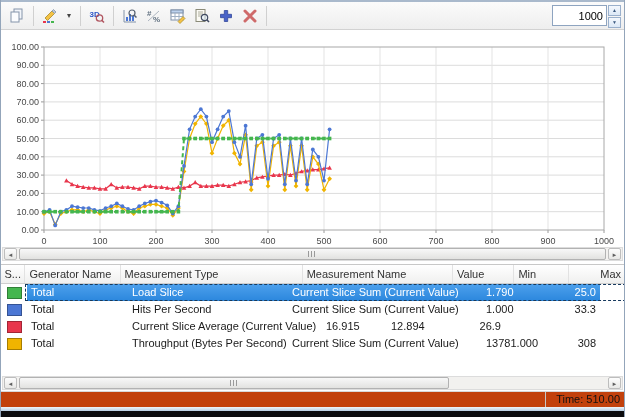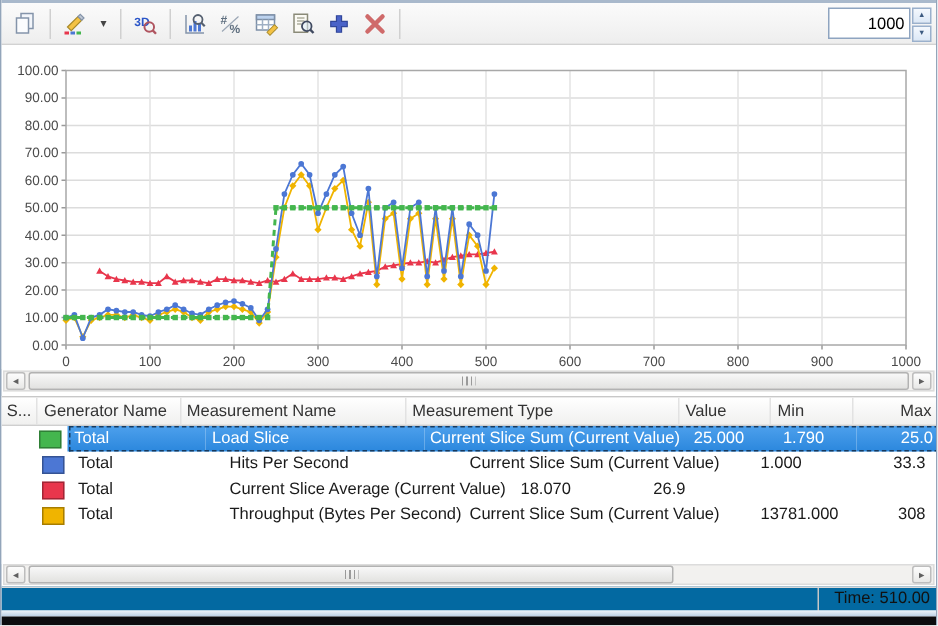--- a/index.html
+++ b/index.html
@@ -33,30 +33,30 @@
   .sb-track{flex:1;height:12px;position:relative;}
   .sb-thumb{position:absolute;top:0;height:12px;background:linear-gradient(#f8f8f8,#e2e2e0);
     border:1px solid #b2b2b2;border-radius:2px;display:flex;align-items:center;justify-content:center;}
   .grip{width:9px;height:6px;background:repeating-linear-gradient(90deg,#9a9a9a 0 1px,transparent 1px 3px);}
   
   .table-panel{position:absolute;left:0;top:264px;width:625px;height:112px;background:#fff;
     border-top:1px solid #c8c8c8;overflow:hidden;}
   .thead{display:flex;height:19px;background:linear-gradient(#ffffff,#f0f0ef);border-bottom:1px solid #cfcfcf;}
   .thead .cell{font-size:11px;color:#333;line-height:18px;border-right:1px solid #e2e2e2;padding:0 4px;
     white-space:nowrap;overflow:hidden;}
-  .trow{display:flex;height:17px;position:relative;cursor:default;margin-left:21px;}
+  .trow{display:flex;height:17px;position:relative;cursor:default;}
   .trow .cell{font-size:11px;color:#1a1a1a;line-height:17px;padding:0 4px;white-space:nowrap;overflow:hidden;}
   .c0{width:26px;padding:0 !important;display:flex;align-items:center;justify-content:center;}
   .c1{width:101px;}.c2{width:160px;}.c3{width:194px;}.c4{width:65px;}.c5{width:58px;}.c6{width:60px;text-align:right;}
   .swatch{width:15px;height:12px;border:1px solid rgba(0,0,0,0.3);display:inline-block;}
   .trow.selected .cell:not(.c0){background:linear-gradient(#4da0ec,#2b87dd);color:#fff;}
   .trow.selected::after{content:'';position:absolute;left:24px;top:0;right:0;bottom:0;
     border:1px dashed #173a5e;pointer-events:none;}
   
-  .statusbar{position:absolute;left:0;top:391px;width:625px;height:16px;background:#0369a1;
+  .statusbar{position:absolute;left:0;top:391px;width:625px;height:16px;background:#c2410c;
     border-top:1px solid #d8d8d8;}
   .status-cell{position:absolute;right:2px;top:0;height:16px;line-height:15px;font-size:11px;color:#111;
     border-left:1px solid #c6c6c6;padding:0 4px 0 10px;}
   .strip-blue{position:absolute;left:0;top:407px;width:100%;height:4px;background:linear-gradient(#eef4fa,#b9cfe4);}
   .strip-black{position:absolute;left:0;top:411px;width:100%;height:6px;background:#0c0c0e;}
   .icon{display:block;}
 </style>
 </head>
 <body>
 
@@ -430,55 +430,55 @@
         <span class="grip"></span>
       </div>
     </div>
     <div class="sb-btn">►</div>
   </div>
 
   <div class="table-panel">
     <div class="thead">
       <div class="cell c0">S...</div>
       <div class="cell c1">Generator Name</div>
+      <div class="cell c3">Measurement Type</div>
       <div class="cell c2">Measurement Name</div>
-      <div class="cell c3">Measurement Type</div>
       <div class="cell c4">Value</div>
       <div class="cell c5">Min</div>
       <div class="cell c6">Max</div>
     </div>
     <div id="tbody">
         <div class="trow selected">
           <div class="cell c0">
             <span class="swatch" style="background: rgb(68, 182, 78);"></span>
           </div>
           <div class="cell c1">Total</div>
           <div class="cell c2">Load Slice</div>
           <div class="cell c3">Current Slice Sum (Current Value)</div>
-          <div class="cell c4">25.000</div>
           <div class="cell c5">1.790</div>
           <div class="cell c6">25.0</div>
         </div>
         <div class="trow">
           <div class="cell c0">
             <span class="swatch" style="background: rgb(76, 119, 212);"></span>
           </div>
           <div class="cell c1">Total</div>
           <div class="cell c2">Hits Per Second</div>
           <div class="cell c3">Current Slice Sum (Current Value)</div>
           <div class="cell c5">1.000</div>
           <div class="cell c6">33.3</div>
         </div>
         <div class="trow">
           <div class="cell c0">
             <span class="swatch" style="background: rgb(232, 54, 76);"></span>
           </div>
           <div class="cell c1">Total</div>
           <div class="cell c3">Current Slice Average (Current Value)</div>
-          <div class="cell c5">18.070</div>
+          <div class="cell c4">16.915</div>
+          <div class="cell c5">12.894</div>
           <div class="cell c6">26.9</div>
         </div>
         <div class="trow">
           <div class="cell c0">
             <span class="swatch" style="background: rgb(240, 180, 0);"></span>
           </div>
           <div class="cell c1">Total</div>
           <div class="cell c2">Throughput (Bytes Per Second)</div>
           <div class="cell c3">Current Slice Sum (Current Value)</div>
           <div class="cell c5">13781.000</div>

